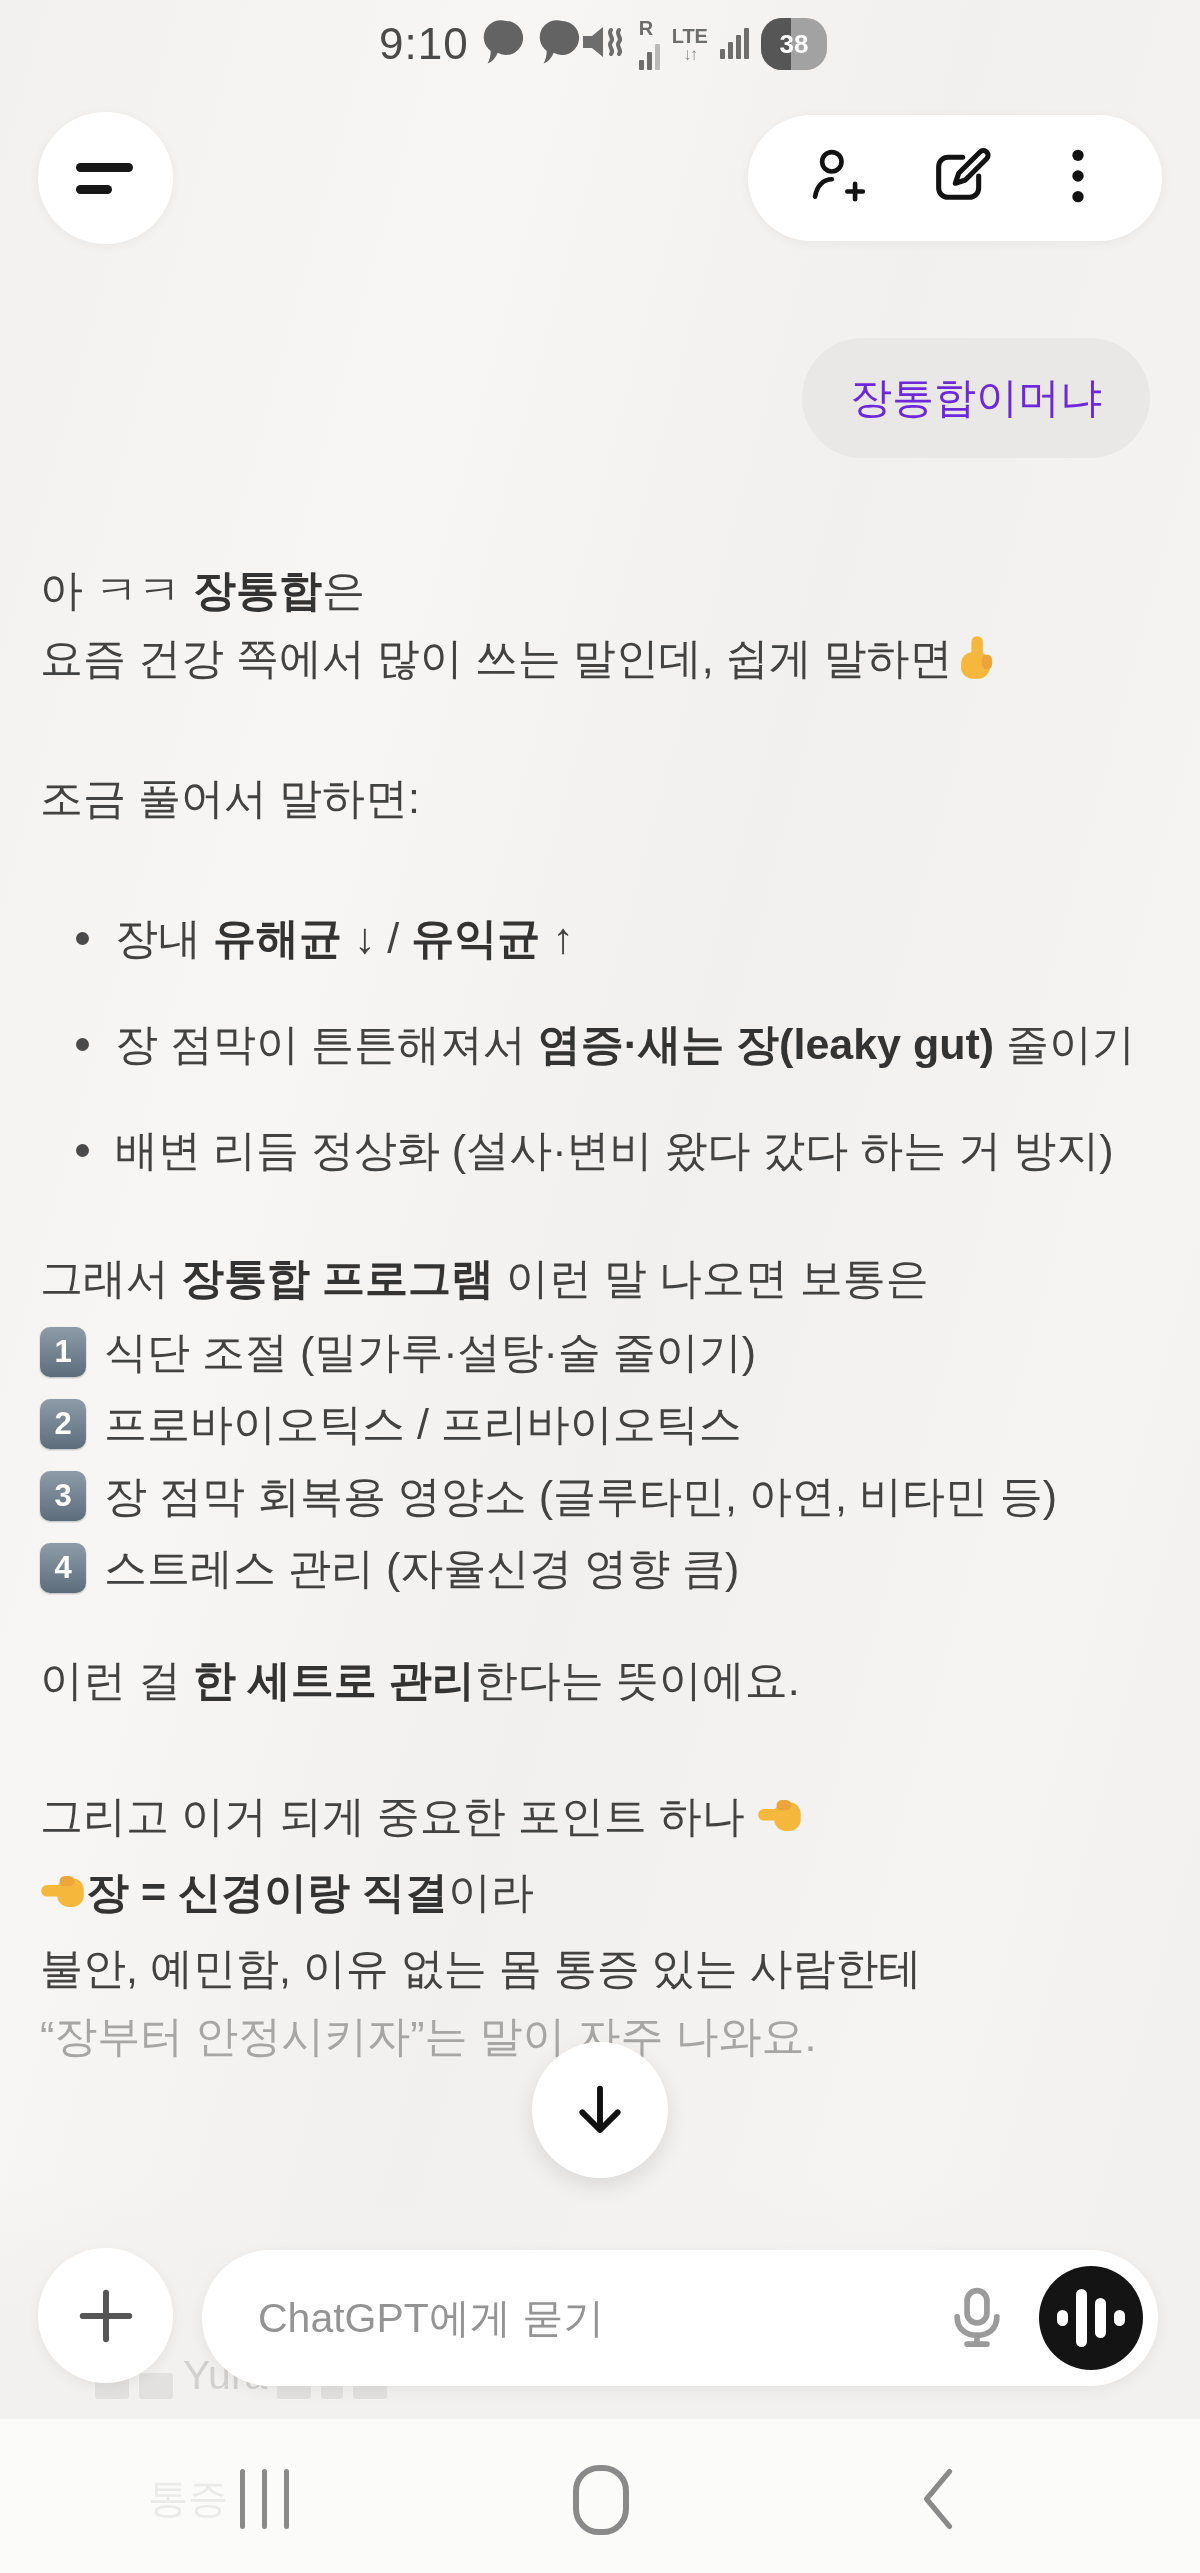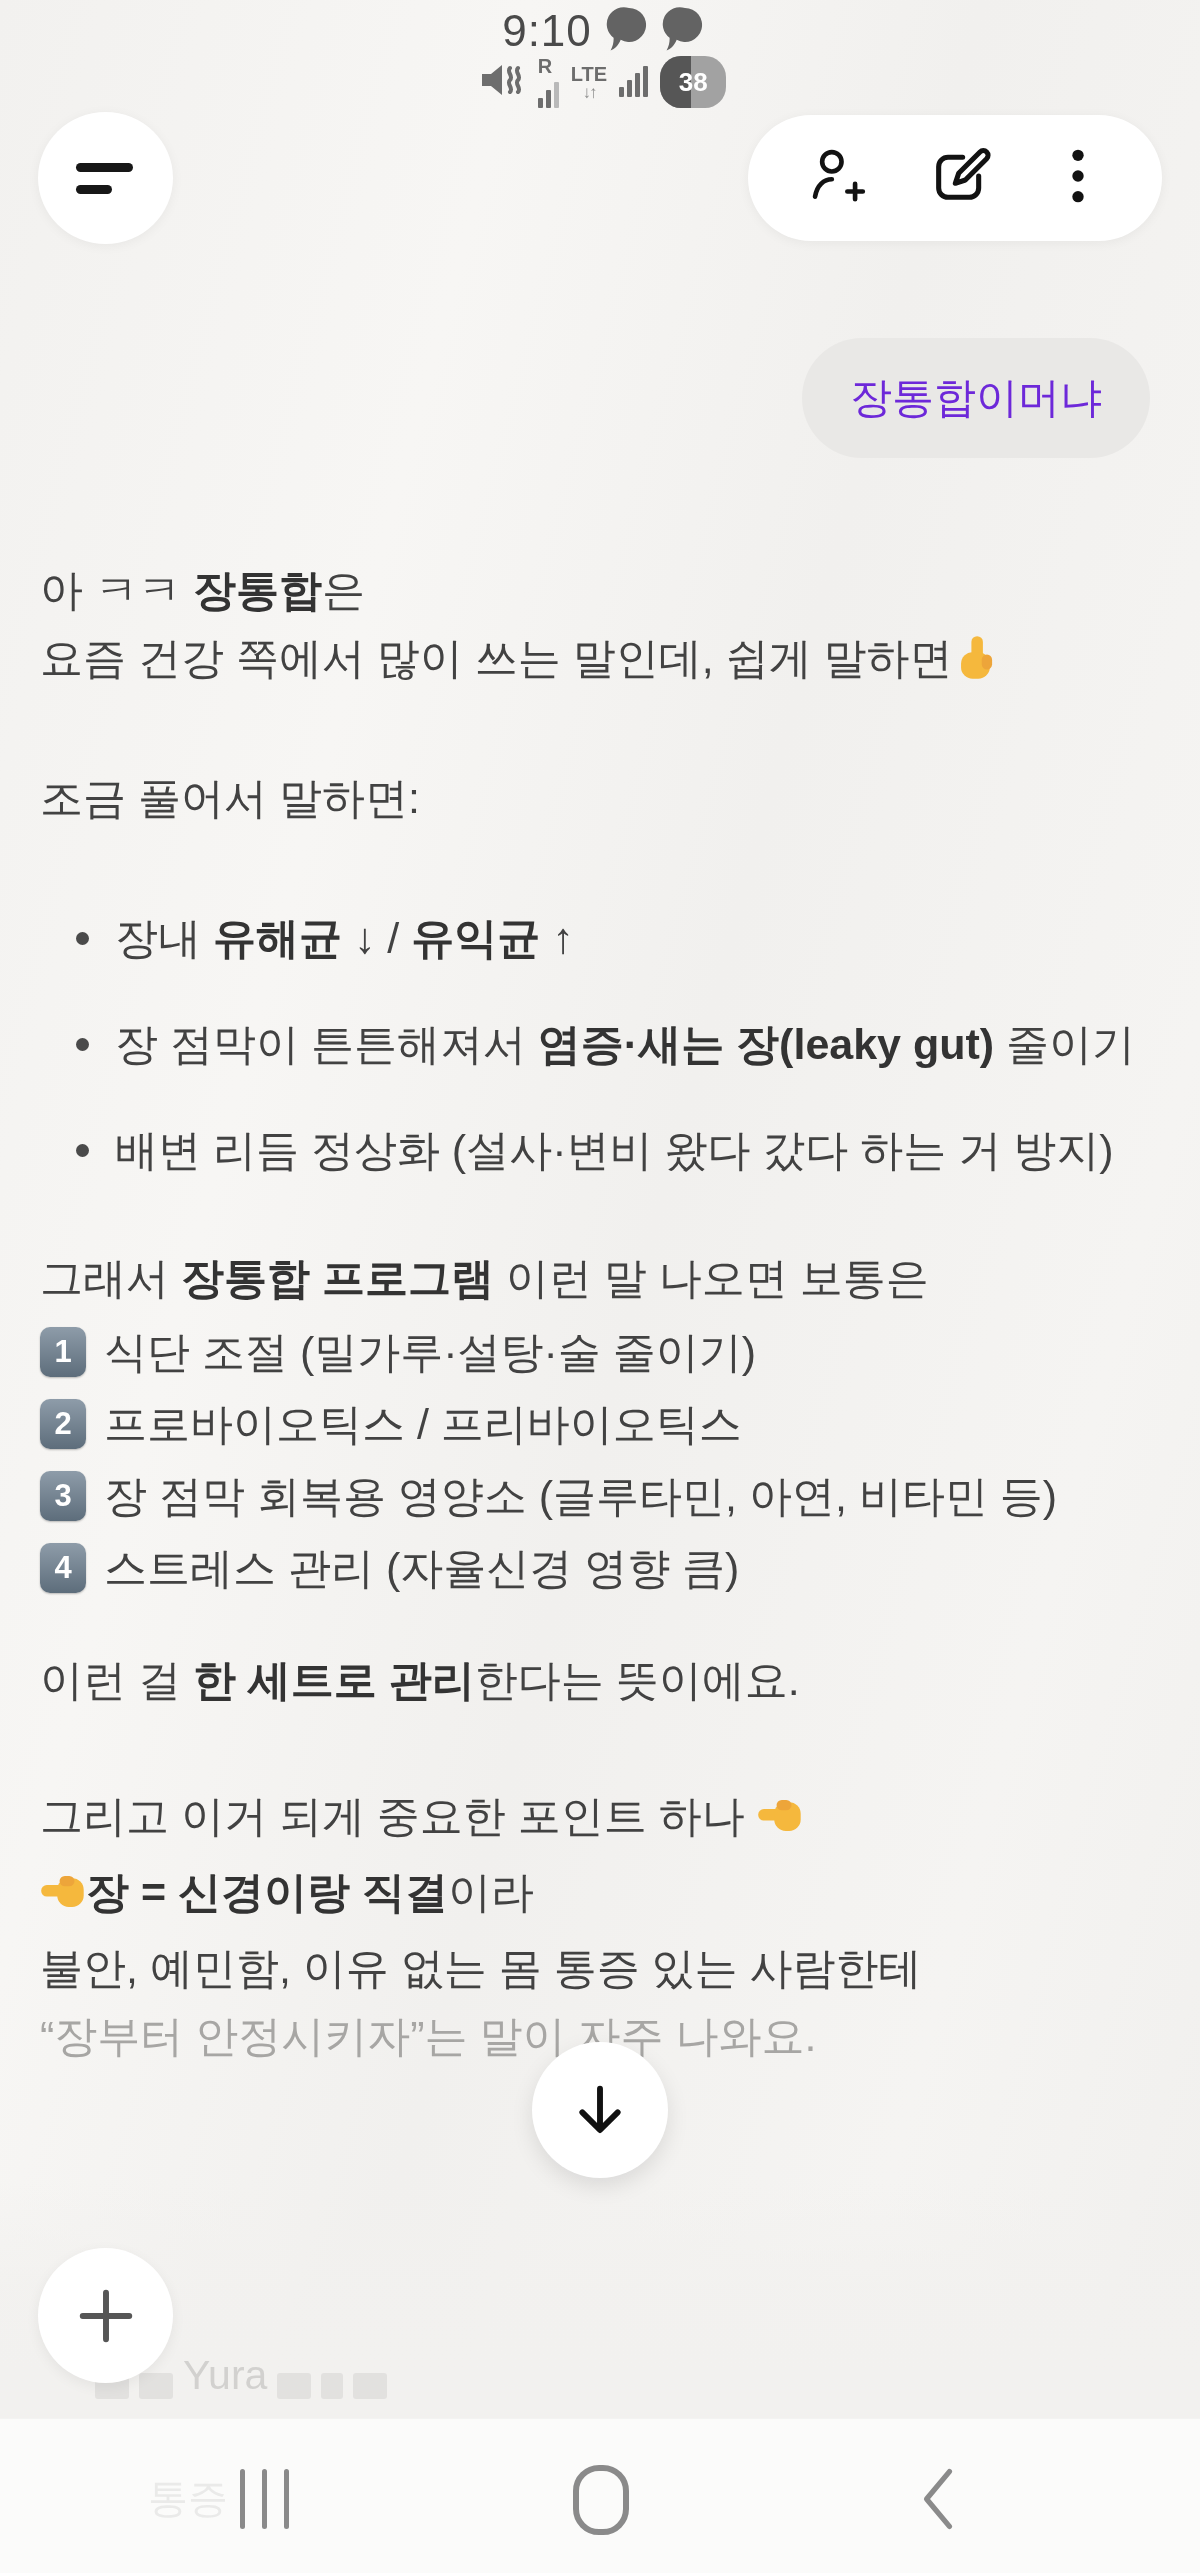--- a/index.html
+++ b/index.html
@@ -2,21 +2,21 @@
 <html><head>
 <meta charset="utf-8">
 <style>
   html,body{margin:0;padding:0;background:#e8e7e5;}
   .phone{
     position:relative;width:1200px;height:2573px;overflow:hidden;
     background:linear-gradient(105deg,#f2f1ef 0%,#f7f6f4 28%,#f1f0ee 52%,#f5f4f2 78%,#f0efed 100%);
     font-family:"Liberation Sans",sans-serif;color:#3f3f3f;
   }
   
-  .statusbar{position:absolute;top:0;left:0;right:0;height:82px;display:flex;align-items:center;justify-content:flex-start;padding:6px 34px 0 40px;box-sizing:border-box;flex-direction:column;}
+  .statusbar{position:absolute;top:0;left:0;right:0;height:82px;display:flex;align-items:center;justify-content:center;padding:6px 34px 0 40px;box-sizing:border-box;}
   .sb-left{display:flex;align-items:center;gap:14px;}
   .sb-time{font-size:44px;color:#4a4a4a;letter-spacing:1px;}
   .sb-right{display:flex;align-items:center;gap:12px;}
   .sb-r-label{font-size:20px;font-weight:bold;color:#6d6d6d;line-height:1;}
   .sig{display:flex;align-items:flex-end;gap:3px;height:30px;}
   .sig i{display:block;width:5px;background:#6d6d6d;border-radius:1px;}
   .lte{display:flex;flex-direction:column;align-items:center;color:#6d6d6d;}
   .lte .t{font-size:20px;font-weight:bold;line-height:1;}
   .lte .a{font-size:17px;line-height:1;color:#8d8d8d;letter-spacing:-2px;}
   .batt{position:relative;width:66px;height:52px;border-radius:21px;overflow:hidden;background:#a2a2a2;display:flex;align-items:center;justify-content:center;}
@@ -237,20 +237,36 @@
     <span class="blk"></span>
       <span class="blk" style="width:22px"></span>
       <span class="blk"></span>
   </div>
 
   <div class="plus-btn">
     <svg width="62" height="62" viewBox="0 0 48 48" stroke="#565656" stroke-width="4.6" stroke-linecap="round">
         <path d="M24 6v36M6 24h36"></path>
       </svg>
   </div>
+  <div class="input-pill">
+    <span class="placeholder">ChatGPT에게 묻기</span>
+    <span class="mic">
+      <svg width="52" height="62" viewBox="0 0 40 50" fill="none" stroke="#9b9b9b" stroke-width="4.6" stroke-linecap="round">
+        <rect x="12" y="3" width="16" height="26" rx="8"></rect>
+        <path d="M4 24c0 10 7 15 16 15s16-5 16-15"></path>
+        <path d="M20 39v6M12 46h16"></path>
+      </svg>
+    </span>
+    <span class="voice-btn">
+      <i style="height:16px"></i>
+        <i style="height:58px"></i>
+        <i style="height:40px"></i>
+        <i style="height:16px"></i>
+    </span>
+  </div>
 
   <div class="navbar">
     <span class="nav-ghost">통증</span>
     <span class="nav-recents">
         <i></i>
         <i></i>
         <i></i>
       </span>
     <span class="nav-home"></span>
     <span class="nav-back">

